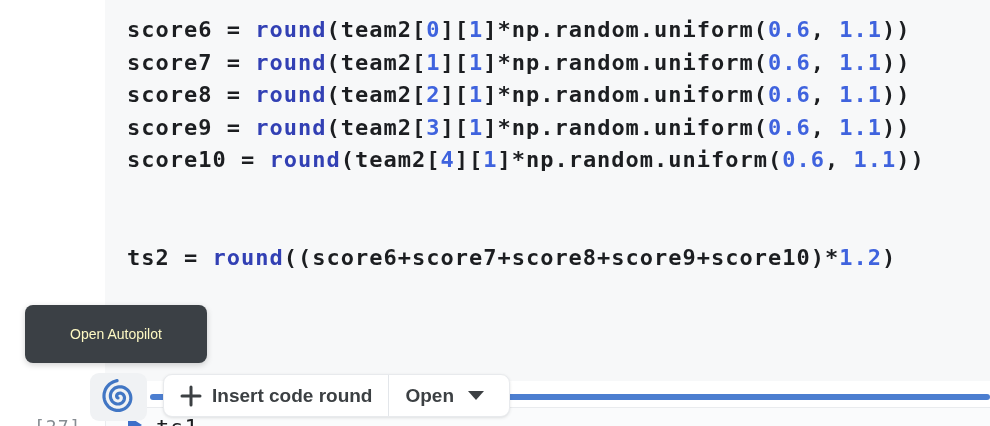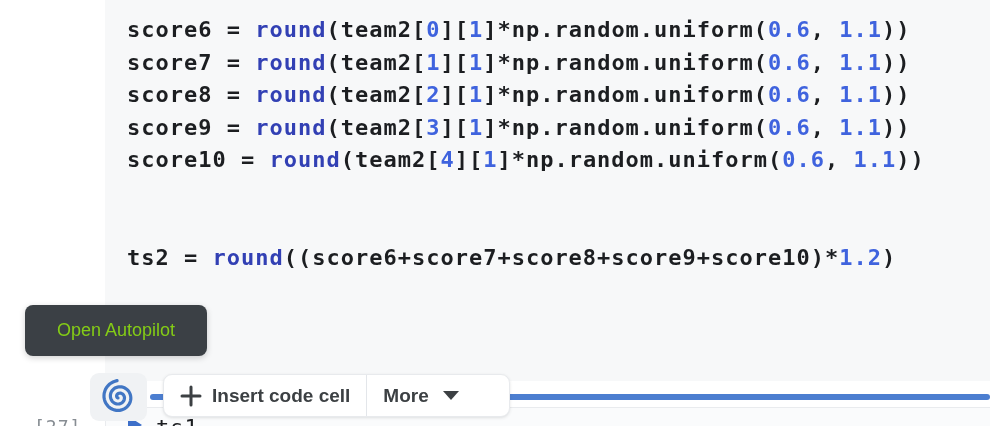--- a/index.html
+++ b/index.html
@@ -20,25 +20,25 @@
     color:var(--code-text,#1c1e21);
     white-space:pre;
   }
   .code-line{height:32.5px;font-weight:bold;}
   .tok-p{color:var(--code-text,#1c1e21);}
   .tok-k{color:var(--keyword-blue,#3240b4);}
   .tok-n{color:var(--number-blue,#3f63de);}
 
   
   .tooltip{
-    position:absolute;left:25px;top:305px;width:182px;height:51px;
+    position:absolute;left:25px;top:305px;width:182px;height:58px;
     background:var(--tooltip-bg,#3b4045);
     border-radius:8px;
     display:flex;align-items:center;justify-content:center;
-    color:#84cc16;font-size:18px;font-weight:500;
+    color:#fef9c3;font-size:14px;font-weight:500;
     box-shadow:0 2px 6px rgba(0,0,0,.18);
     z-index:6;
   }
 
   
   .insert-line{
     position:absolute;left:150px;top:394px;width:840px;height:6px;
     background:var(--accent-blue,#4c7ed0);border-radius:3px;z-index:2;
   }
 
@@ -111,24 +111,24 @@
   <svg width="38" height="38" viewBox="0 0 38 38">
     <path id="spiral-path" d="M18.0 19.9L17.7 19.9L17.5 19.8L17.3 19.6L17.1 19.4L16.9 19.1L16.8 18.9L16.7 18.5L16.6 18.2L16.6 17.8L16.7 17.4L16.8 17.1L17.0 16.7L17.3 16.3L17.6 16.0L18.0 15.7L18.4 15.5L18.9 15.3L19.4 15.2L19.9 15.1L20.5 15.1L21.1 15.3L21.6 15.5L22.2 15.7L22.7 16.1L23.2 16.6L23.6 17.1L23.9 17.7L24.2 18.3L24.4 19.1L24.5 19.8L24.4 20.5L24.3 21.3L24.1 22.1L23.7 22.8L23.2 23.5L22.7 24.1L22.0 24.7L21.3 25.2L20.5 25.6L19.6 25.9L18.7 26.0L17.7 26.0L16.7 25.9L15.8 25.7L14.8 25.3L13.9 24.8L13.1 24.1L12.3 23.4L11.7 22.5L11.2 21.5L10.8 20.5L10.5 19.4L10.4 18.2L10.4 17.0L10.6 15.9L11.0 14.7L11.5 13.6L12.2 12.6L13.1 11.6L14.0 10.8L15.1 10.0L16.3 9.5L17.6 9.1L19.0 8.8L20.3 8.8L21.7 8.9L23.1 9.3L24.4 9.8L25.7 10.5L26.9 11.4L27.9 12.4L28.9 13.6L29.6 14.9L30.2 16.3L30.6 17.8L30.8 19.4L30.8 21.0L30.5 22.6L30.1 24.2L29.4 25.7L28.5 27.1L27.4 28.4L26.2 29.6L24.7 30.6L23.2 31.3L21.5 31.9L19.8 32.3L18.0 32.4L16.2 32.3L14.4 31.9L12.6 31.3L11.0 30.5L9.4 29.4L8.0 28.1L6.8 26.6L5.7 25.0L4.9 23.2L4.4 21.3L4.0 19.3L4.0 17.3L4.2 15.2L4.8 13.2L5.5 11.3L6.6 9.5L7.9 7.8L9.4 6.3L11.1 5.0L13.0 4.0L15.0 3.2L17.1 2.6" fill="none" stroke="#4176c4" stroke-width="3.2" stroke-linecap="round"></path>
   </svg>
 </div>
 
 <div class="hover-toolbar">
   <div class="tb-btn">
     <svg width="22" height="22" viewBox="0 0 22 22">
       <path d="M11 2 V20 M2 11 H20" stroke="#3c4043" stroke-width="3" stroke-linecap="round" fill="none"></path>
     </svg>
-    <span>Insert code cell</span>
+    <span>Insert code round</span>
   </div>
   <div class="tb-divider"></div>
   <div class="tb-btn">
-    <span>More</span>
+    <span>Open</span>
     <span class="caret-down"></span>
   </div>
 </div>
 
 <div class="tooltip">
   <span>Open Autopilot</span>
 </div>
 
 </body></html>

